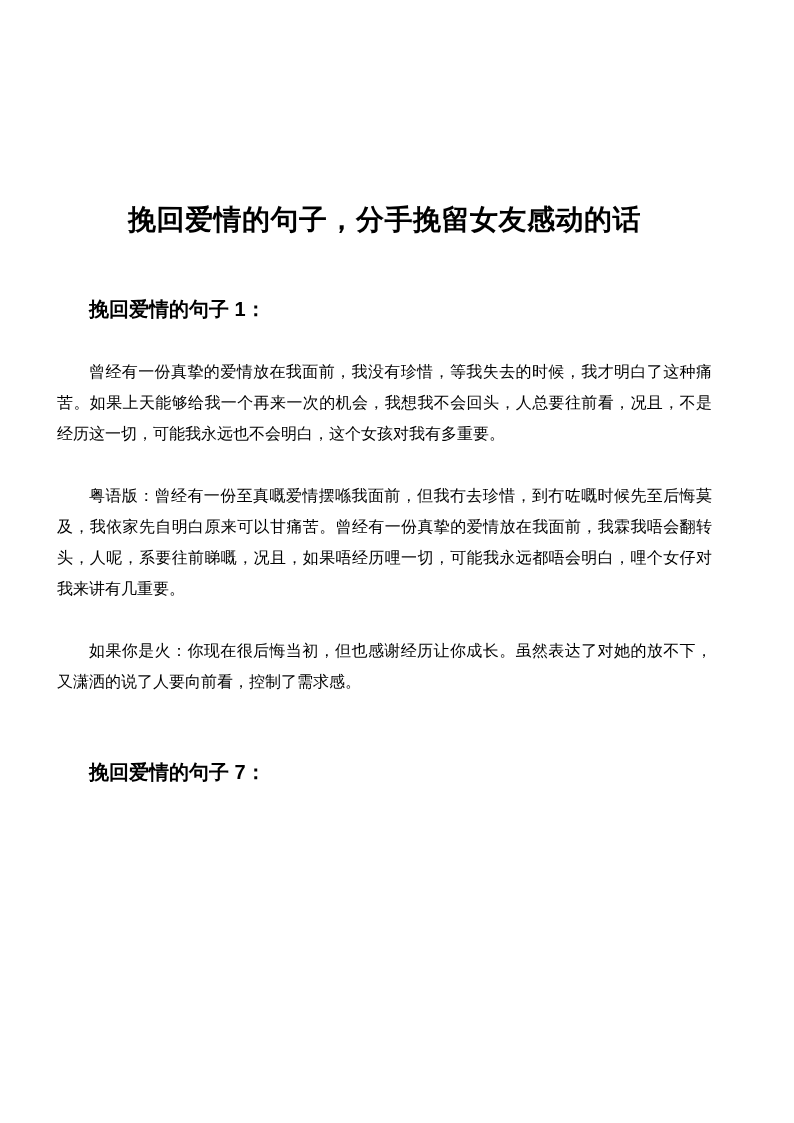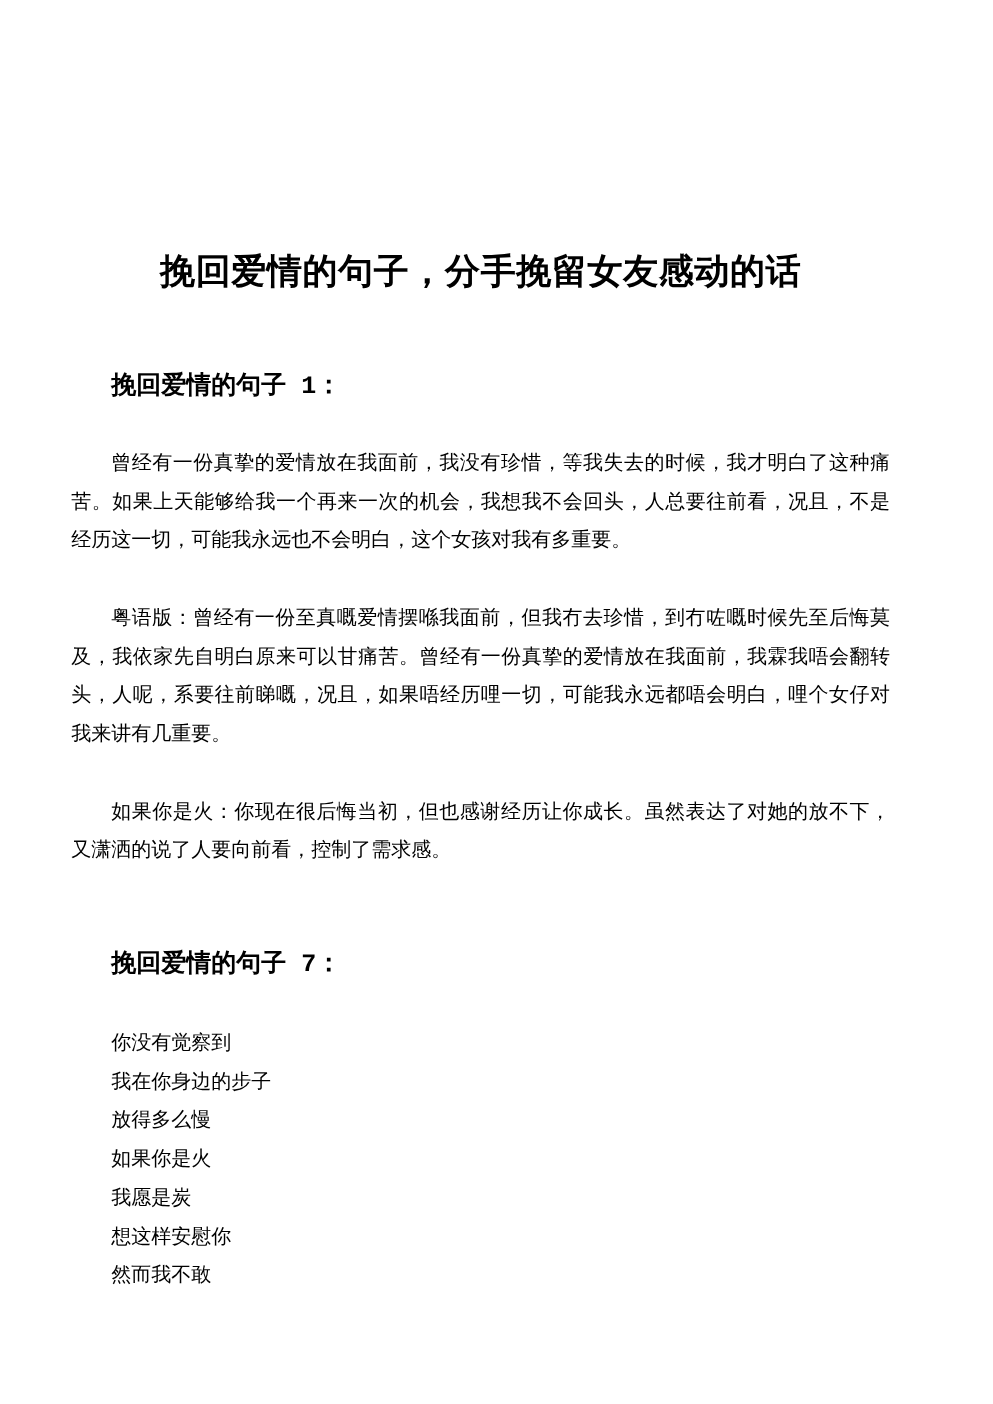--- a/index.html
+++ b/index.html
@@ -6,21 +6,21 @@
     margin: 0;
     padding: 0;
     background: #ffffff;
   }
   .page {
     position: relative;
     width: 794px;
     height: 1123px;
     background: #ffffff;
     color: #000000;
-    font-family: Liberation Mono, monospace;
+    font-family: Liberation Sans, sans-serif;
     overflow: hidden;
     box-sizing: border-box;
   }
   .content {
     box-sizing: border-box;
     padding: 202px 82px 0 57px;
   }
   .doc-title {
     margin: 0;
     font-size: 28px;
@@ -67,24 +67,15 @@
     <h2 class="section-heading">挽回爱情的句子 1：</h2>
 
     <p class="body-paragraph">曾经有一份真挚的爱情放在我面前，我没有珍惜，等我失去的时候，我才明白了这种痛苦。如果上天能够给我一个再来一次的机会，我想我不会回头，人总要往前看，况且，不是经历这一切，可能我永远也不会明白，这个女孩对我有多重要。</p>
 
     <p class="body-paragraph">粤语版：曾经有一份至真嘅爱情摆喺我面前，但我冇去珍惜，到冇咗嘅时候先至后悔莫及，我依家先自明白原来可以甘痛苦。曾经有一份真挚的爱情放在我面前，我霖我唔会翻转头，人呢，系要往前睇嘅，况且，如果唔经历哩一切，可能我永远都唔会明白，哩个女仔对我来讲有几重要。</p>
 
     <p class="body-paragraph">如果你是火：你现在很后悔当初，但也感谢经历让你成长。虽然表达了对她的放不下，又潇洒的说了人要向前看，控制了需求感。</p>
 
     <h2 class="section-heading second">挽回爱情的句子 7：</h2>
 
-    <div class="poem">
-      <div class="poem-line">你没有觉察到</div>
-      <div class="poem-line">我在你身边的步子</div>
-      <div class="poem-line">放得多么慢</div>
-      <div class="poem-line">如果你是火</div>
-      <div class="poem-line">我愿是炭</div>
-      <div class="poem-line">想这样安慰你</div>
-      <div class="poem-line">然而我不敢</div>
-    </div>
 
   </div>
 </div>
 
 </body></html>

